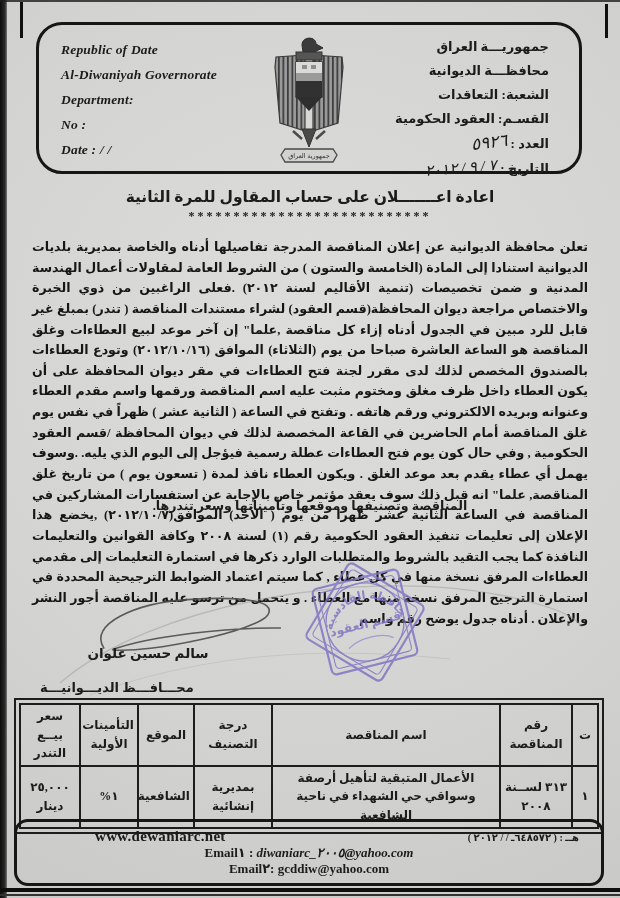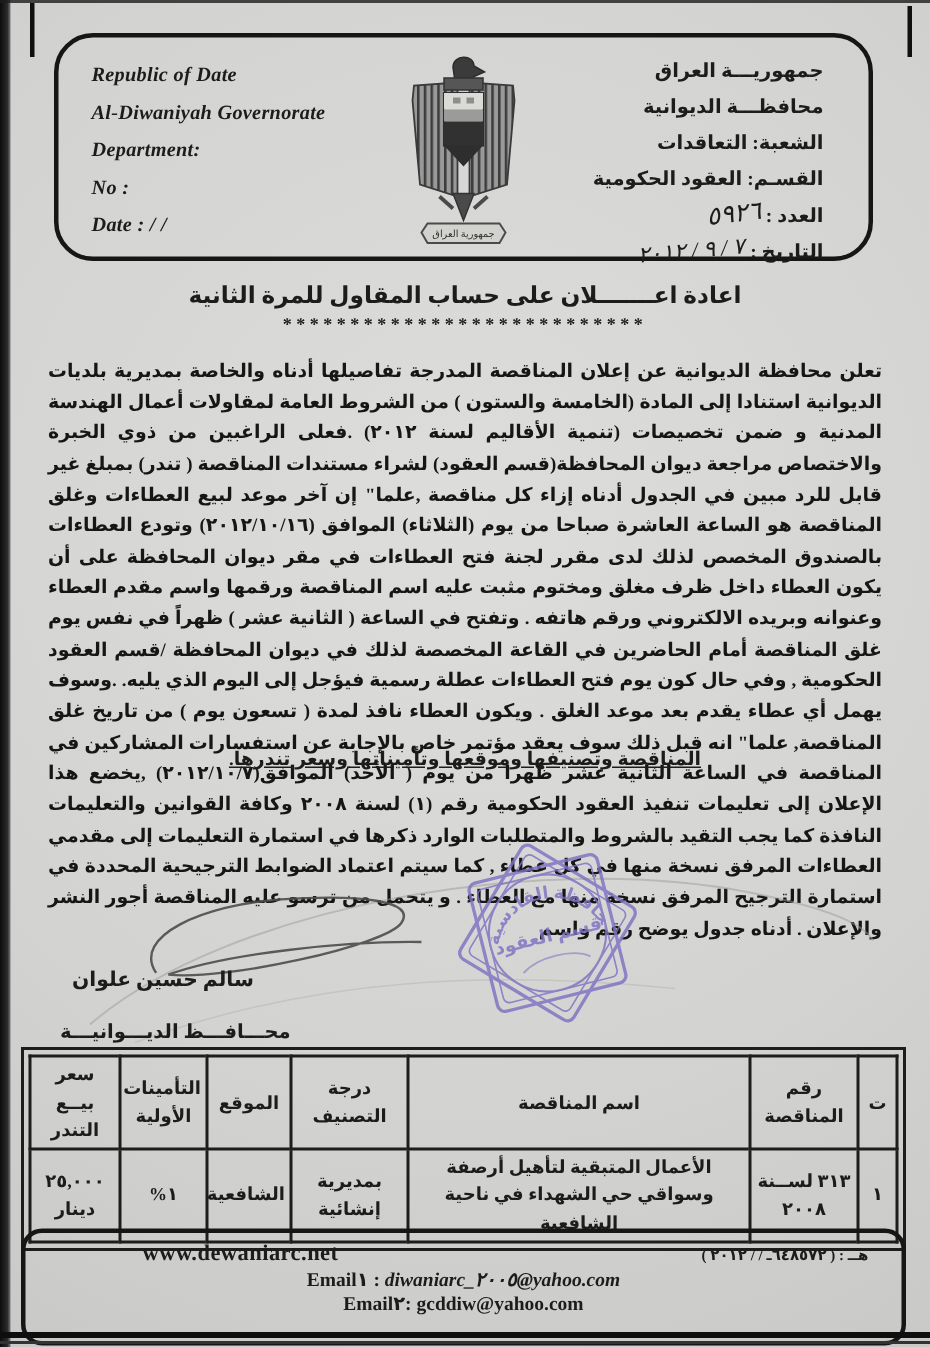--- a/index.html
+++ b/index.html
@@ -24,42 +24,42 @@
   .hand{display:inline-block;font-size:17px;font-weight:normal;transform:rotate(-7deg);font-style:italic;letter-spacing:1px;}
   .hand-sm{display:inline-block;font-size:15px;font-weight:normal;transform:rotate(-5deg);font-style:italic;}
 
   
   .doc-title{position:absolute;left:0;top:188px;width:620px;text-align:center;font-weight:bold;font-size:15.5px;direction:rtl;}
   .stars{position:absolute;left:0;top:209px;width:620px;text-align:center;font-size:12px;letter-spacing:3px;font-weight:bold;color:#222;}
 
   
   .body-text{position:absolute;left:32px;top:237px;width:556px;direction:rtl;text-align:justify;
     font-size:12.6px;line-height:1.64;font-weight:bold;color:#161616;}
-  .body-last{position:absolute;left:0;top:498px;width:620px;text-align:center;direction:rtl;font-size:12.6px;font-weight:bold;text-decoration:underline;}
+  .body-last{position:absolute;left:0;top:498px;width:620px;text-align:center;direction:rtl;font-size:12.6px;font-weight:bold;}
 
   
   .stamp{position:absolute;left:295px;top:552px;width:140px;height:140px;transform:rotate(-14deg);opacity:.82;}
   .flourish{position:absolute;left:30px;top:555px;pointer-events:none;}
 
   
   .sig-scribble{position:absolute;left:80px;top:592px;transform:rotate(-6deg);}
-  .sig-name{position:absolute;left:48px;top:645px;width:200px;text-align:left;direction:rtl;font-size:13.5px;font-weight:bold;}
+  .sig-name{position:absolute;left:48px;top:645px;width:200px;text-align:center;direction:rtl;font-size:13.5px;font-weight:bold;}
   .sig-title{position:absolute;left:40px;top:680px;width:220px;text-align:left;direction:rtl;font-size:13px;font-weight:bold;letter-spacing:2px;}
 
   
   .tbl-wrap{position:absolute;left:14px;top:698px;width:590px;border:2.5px solid #1d1d1d;padding:3px;box-sizing:border-box;}
   table.ads{width:100%;border-collapse:collapse;direction:rtl;table-layout:fixed;}
   table.ads td,table.ads th{border:2px solid #1d1d1d;text-align:center;vertical-align:middle;
     font-size:12px;font-weight:bold;padding:2px 3px;line-height:1.55;}
   table.ads th{height:48px;}
   table.ads td{height:50px;}
   .c0{width:26px}.c1{width:72px}.c3{width:78px}.c4{width:56px}.c5{width:58px}.c6{width:60px}
 
   
-  .footer-box{position:absolute;left:14px;top:819px;width:590px;height:78px;border:3px solid #161616;border-radius:14px;box-sizing:border-box;}
+  .footer-box{position:absolute;left:14px;top:819px;width:590px;height:67px;border:3px solid #161616;border-radius:14px;box-sizing:border-box;}
   .f-row1{display:flex;justify-content:space-between;align-items:baseline;padding:6px 22px 0 78px;}
   .f-site{font-weight:bold;font-size:15px;letter-spacing:.3px;}
   .f-phone{direction:rtl;font-weight:bold;font-size:10px;}
   .f-email{text-align:center;font-size:13px;font-weight:bold;line-height:16px;}
   .f-email .em-val{font-style:italic;}
 </style>
 </head>
 <body>
 
 <div class="page">

